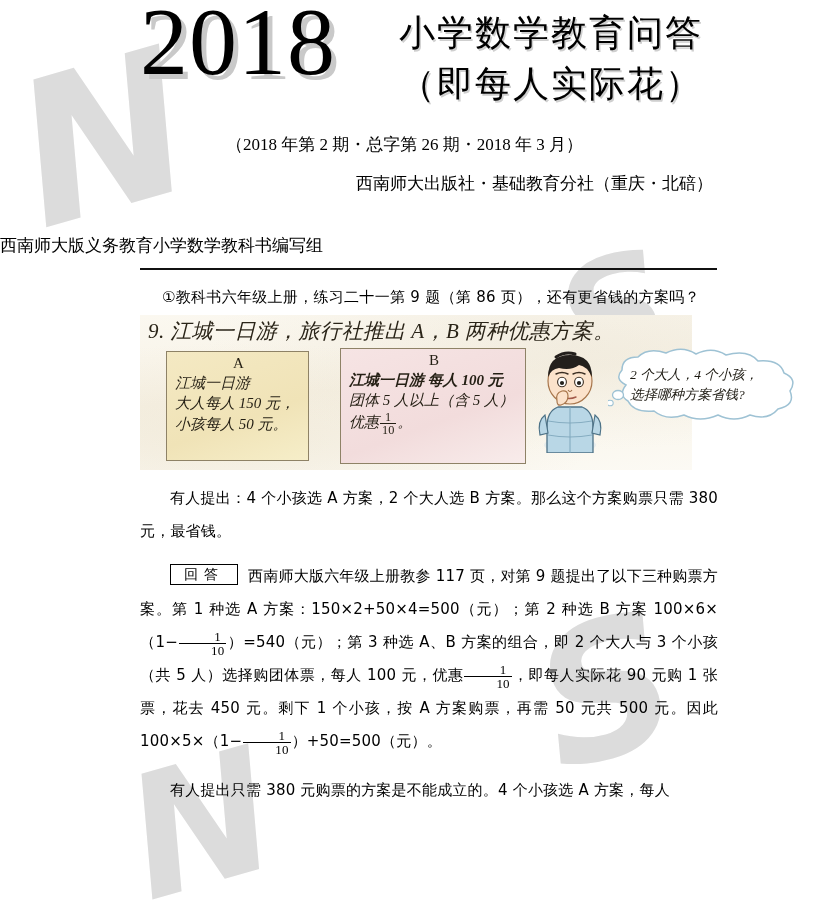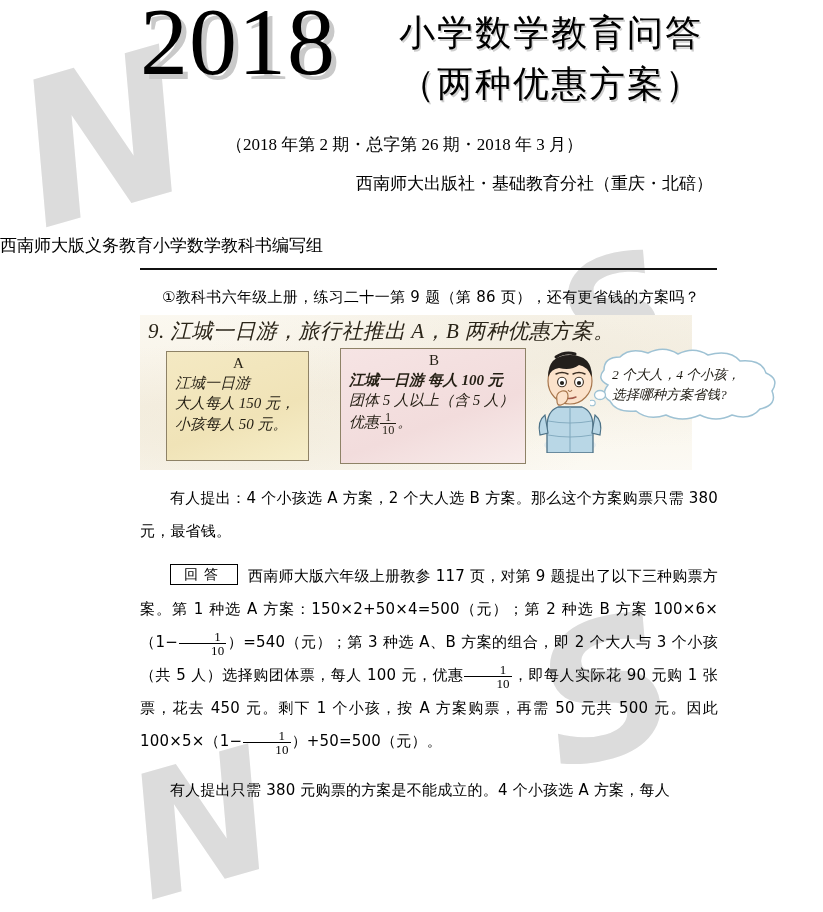--- a/index.html
+++ b/index.html
@@ -203,21 +203,21 @@
   
   #thinker {
     position: absolute;
     left: 395px;
     top: 34px;
     width: 70px;
     height: 104px;
   }
   #speech-bubble {
     position: absolute;
-    left: 450px;
+    left: 468px;
     top: 30px;
     width: 195px;
     height: 78px;
   }
   #speech-bubble .bubble-text {
     position: absolute;
     left: 22px;
     top: 20px;
     width: 156px;
     font-family: "Liberation Serif", "DejaVu Serif", serif;
@@ -271,21 +271,21 @@
   <div class="wm-glyph wm-c">S</div>
   <div class="wm-glyph wm-d">N</div>
 </div>
 
 <div id="page">
 
   <div id="masthead">
     <div id="year-badge">2018</div>
     <div id="masthead-titles">
       <div class="mh-title">小学数学教育问答</div>
-      <div class="mh-title">（两种优惠方案）</div>
+      <div class="mh-title">（即每人实际花）</div>
     </div>
   </div>
 
   <div id="issue-block">
     <div class="issue-line" id="issue-line-1">（2018 年第 2 期・总字第 26 期・2018 年 3 月）</div>
     <div class="issue-line" id="issue-line-2">西南师大出版社・基础教育分社（重庆・北碚）</div>
     <div class="issue-line" id="issue-line-3">西南师大版义务教育小学数学教科书编写组</div>
   </div>
 
   <div id="masthead-rule"></div>

